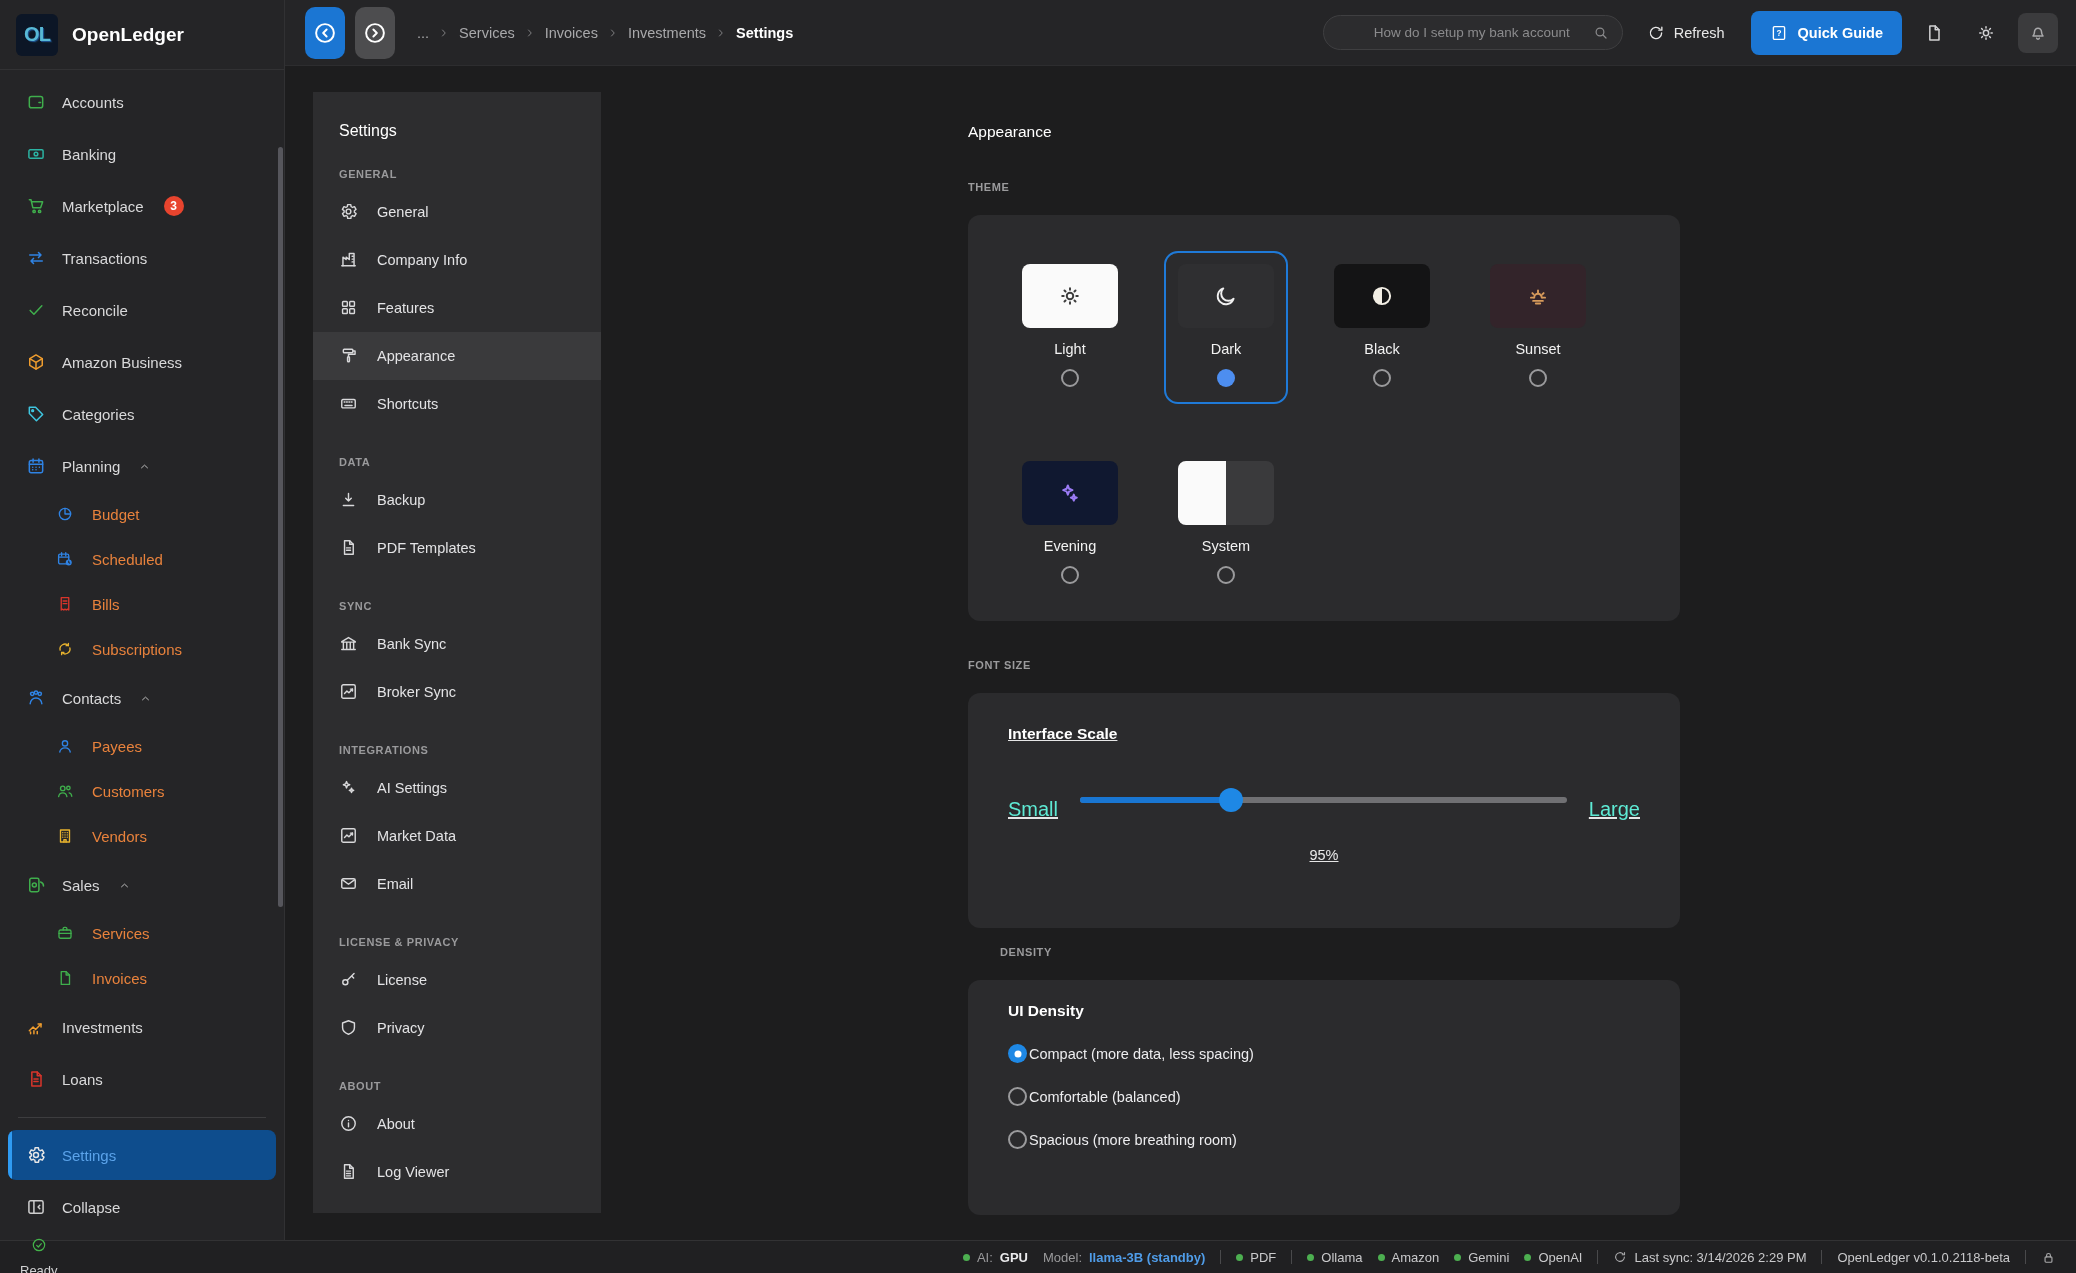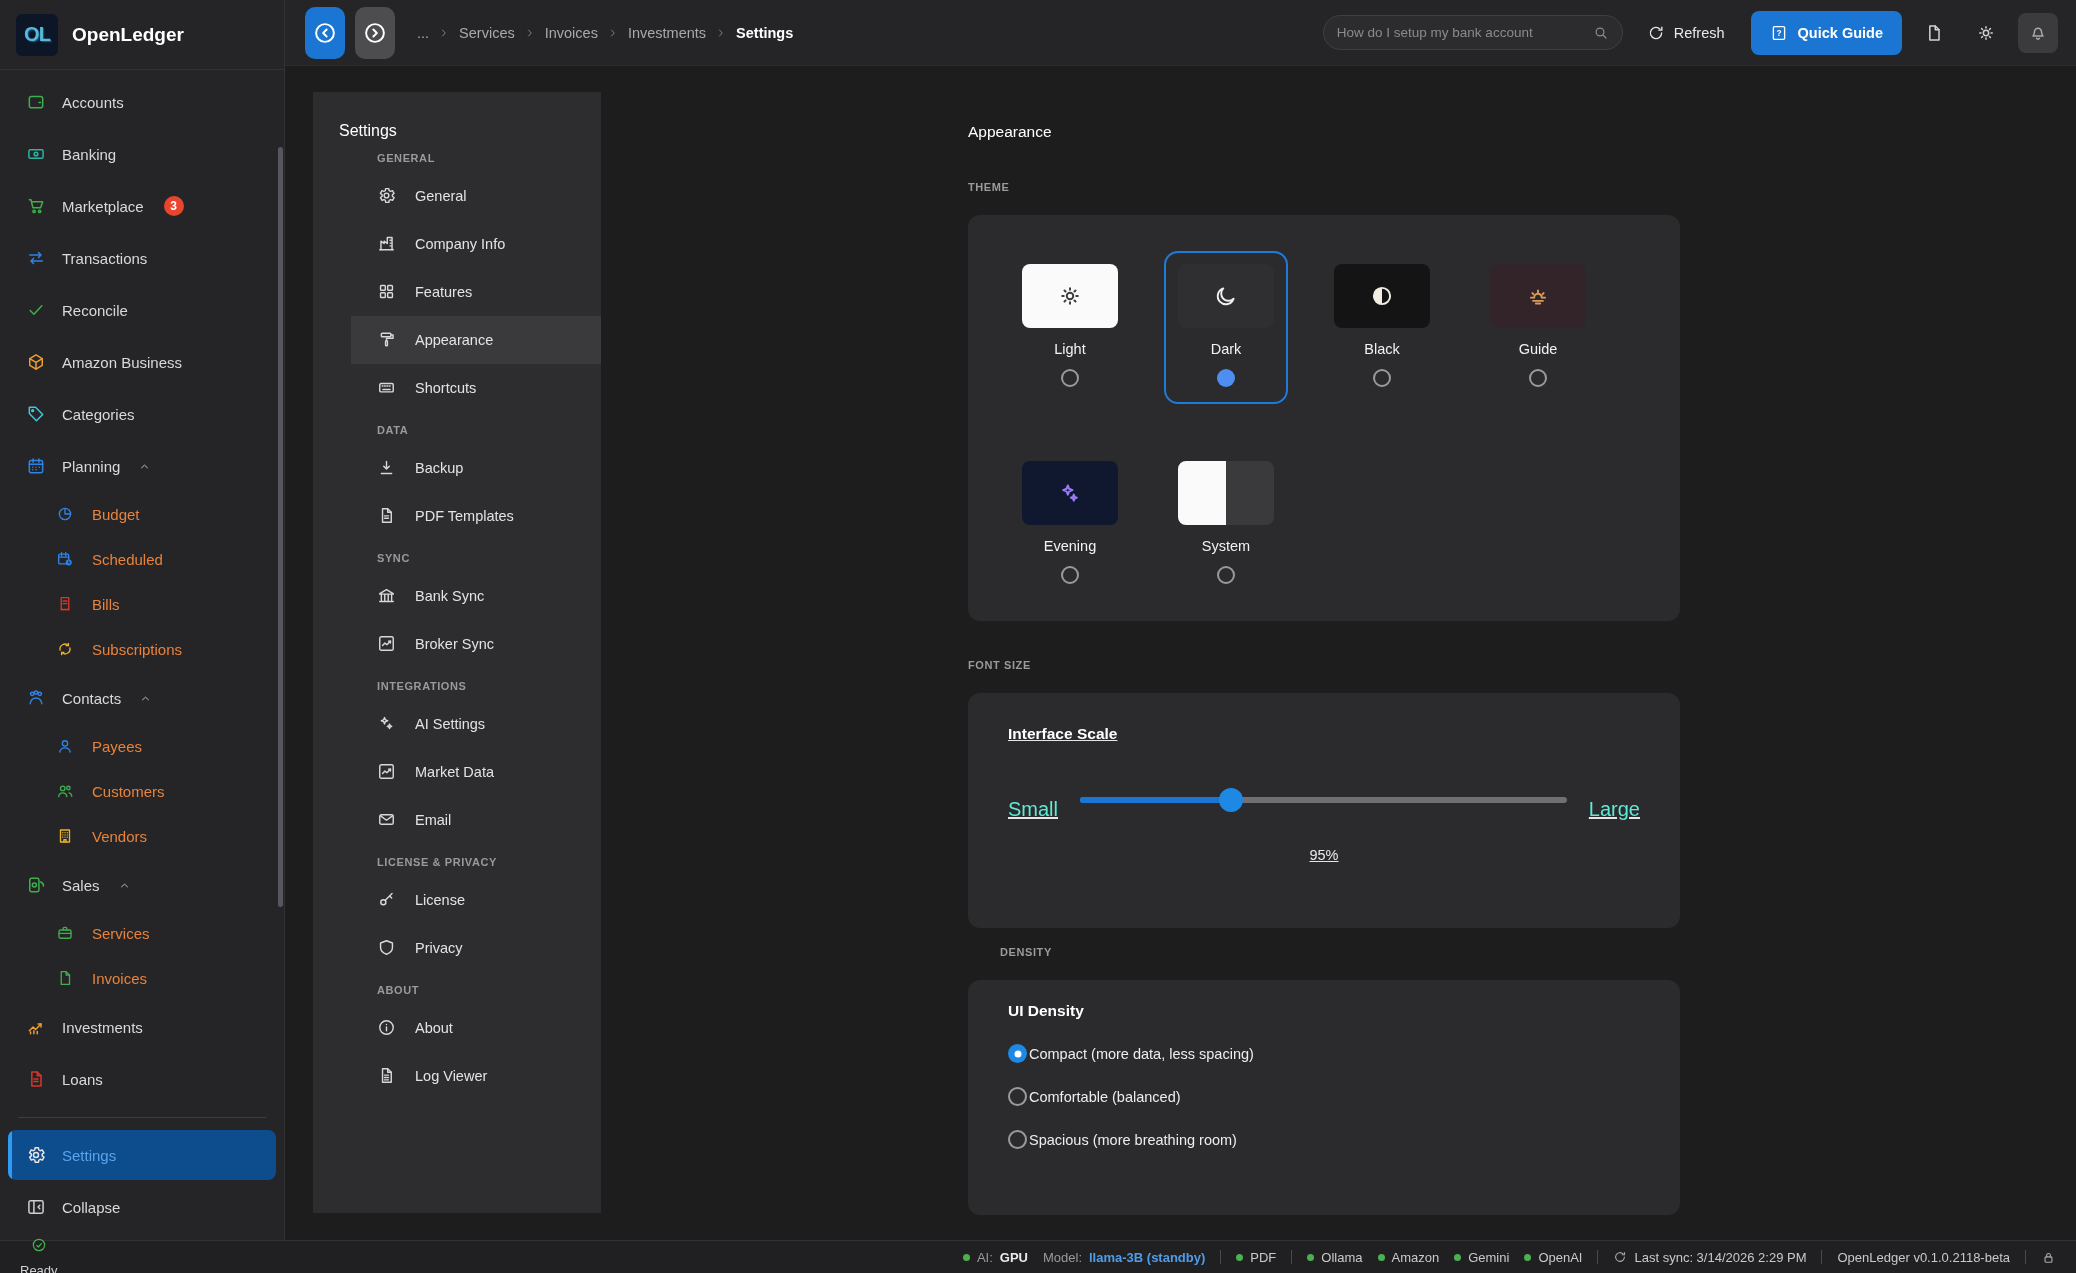--- a/index.html
+++ b/index.html
@@ -41,35 +41,35 @@
             display:flex; align-items:center; padding:0 18px 0 20px; }
   .hist-btn { width:40px; height:52px; border-radius:10px; display:flex; align-items:center; justify-content:center; color:#fff; cursor:pointer; }
   .hist-back { background:#1b76d3; }
   .hist-fwd  { background:#4d4d4f; margin-left:10px; }
   .breadcrumb { display:flex; align-items:center; gap:9px; margin-left:22px; font-size:14.5px; color:#a9a9ab; }
   .crumb-sep { color:#8a8a8c; }
   .crumb-current { color:#ffffff; font-weight:bold; }
   .tb-spacer { flex:1; }
   .search { width:300px; height:35px; border-radius:18px; background:#2c2c2e; border:1px solid #3f3f41;
             display:flex; align-items:center; padding:0 13px; gap:8px; }
-  .search input { flex:1; background:transparent; border:none; outline:none; color:#d8d8d8; font-size:13.5px; font-family:inherit; }
+  .search input { flex:1; background:transparent; border:none; outline:none; color:#d8d8d8; font-size:13.5px; font-family:inherit;margin-left:37px; }
   .search input::placeholder { color:#8b8b8d; }
   .search .sicon { color:#8b8b8d; }
   .refresh-btn { display:flex; align-items:center; gap:9px; color:#e8e8e8; font-size:14.5px; margin:0 26px 0 24px; cursor:pointer; }
   .quick-guide { height:44px; padding:0 19px; background:#1b76d3; border-radius:8px; color:#fff; font-weight:bold; font-size:14.5px;
                  display:flex; align-items:center; gap:10px; cursor:pointer; }
   .icon-btn { width:40px; height:40px; display:flex; align-items:center; justify-content:center; color:#d2d2d4; cursor:pointer; margin-left:12px; }
   .bell-btn { background:#3b3b3d; border-radius:8px; color:#a9a9ab; }
 
   
   .main { position:absolute; left:285px; top:66px; right:0; height:1174px; background:#1d1d1e; }
 
   .settings-panel { position:absolute; left:28px; top:26px; width:288px; height:1121px; background:#2d2d2f; overflow:hidden; }
   .sp-title { padding:30px 26px 0; font-size:16px; color:#fff; }
-  .sp-section { margin-top:12px;padding-left:38px; }
+  .sp-section { margin-top:28px; }
   .sp-section-label { padding:0 26px 8px; font-size:11px; font-weight:bold; letter-spacing:.6px; color:#9a9a9c; }
   .sp-item { height:48px; display:flex; align-items:center; gap:18px; padding-left:26px; cursor:pointer; }
   .sp-item.active { background:#3a3a3c; }
   .sp-item .nicon { color:#d8d8da; }
   .sp-label { font-size:14.5px; color:#e3e3e5; }
 
   .content { position:absolute; left:683px; top:0; width:712px; height:1155px; overflow:hidden; }
   .page-title { margin-top:57px; font-size:15.5px; color:#fff; }
   .sec-label { font-size:11px; font-weight:bold; letter-spacing:.6px; color:#9b9b9d; }
   .sec-theme { margin-top:40px; }
@@ -714,21 +714,21 @@
         </div>
         <div class="theme-cell">
           <div class="swatch swatch-sunset">
             <span>
                 <svg class="i" width="26" height="26" viewBox="0 0 24 24" stroke-width="1.5">
                   <path d="M8.5 13.5a3.5 3.5 0 0 1 7 0"></path>
                   <path d="M12 7v1.8M6.8 9.3l1.2 1.2M17.2 9.3L16 10.5M5.5 13.5h2M16.5 13.5h2M7.5 16.5h9M10 19h4"></path>
                 </svg>
               </span>
           </div>
-          <div class="theme-name">Guide</div>
+          <div class="theme-name">Sunset</div>
           <div class="tradio"></div>
         </div>
         <div class="theme-cell">
           <div class="swatch swatch-evening">
             <span>
                 <svg class="i" width="26" height="26" viewBox="0 0 24 24" stroke-width="1.5">
                   <path d="M10 5l1.2 3.1 3.1 1.2-3.1 1.2L10 13.6 8.8 10.5 5.7 9.3l3.1-1.2z"></path>
                   <path d="M15.5 13.5l.8 2 2 .8-2 .8-.8 2-.8-2-2-.8 2-.8z"></path>
                 </svg>
               </span>

